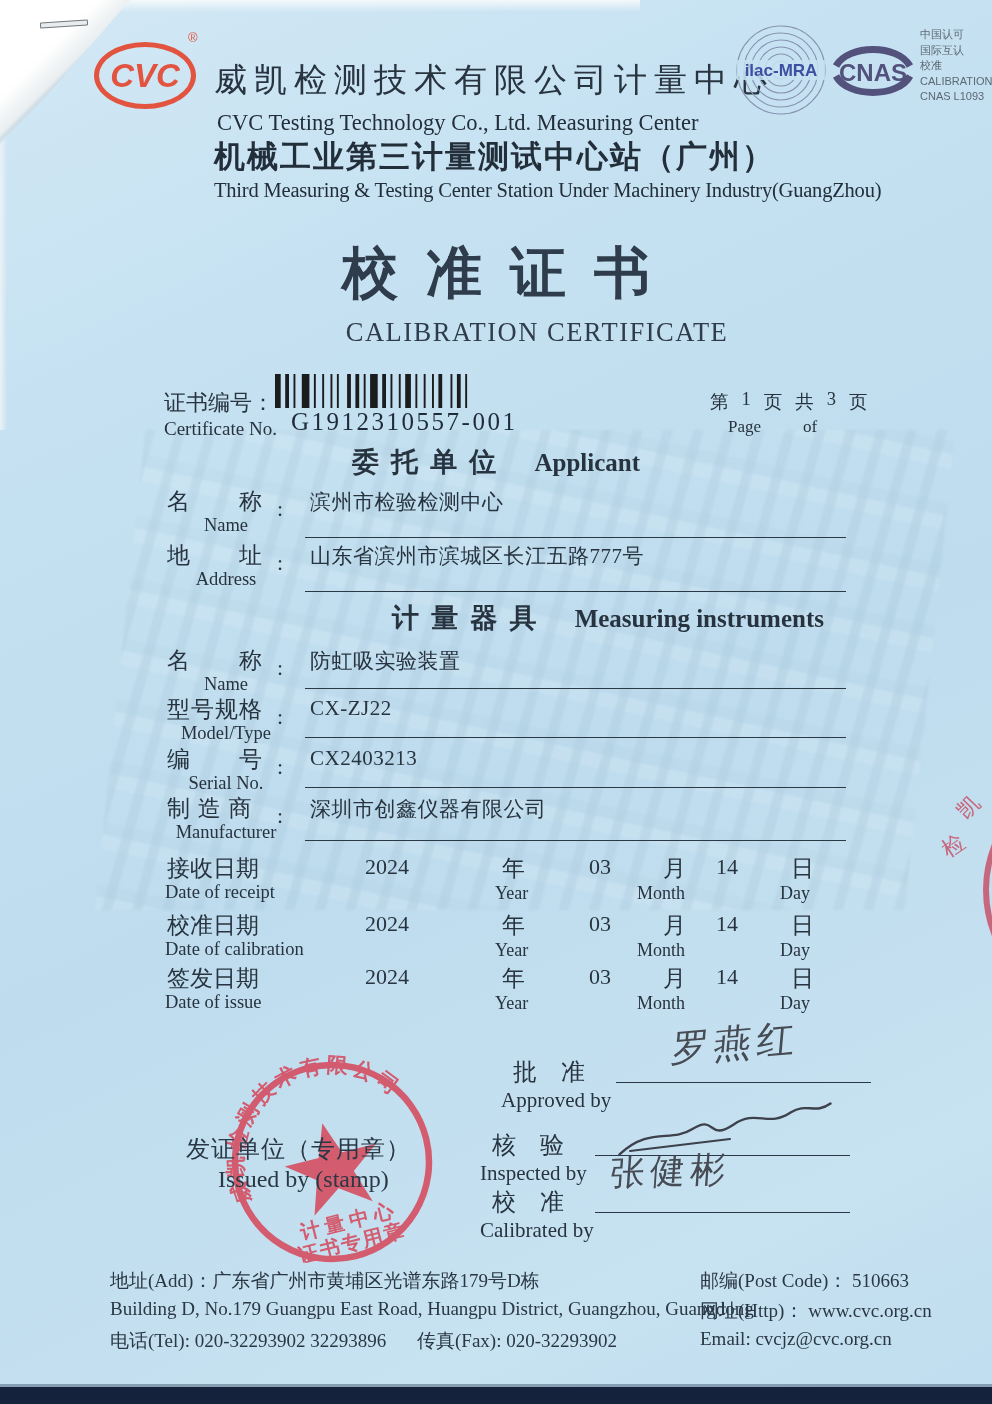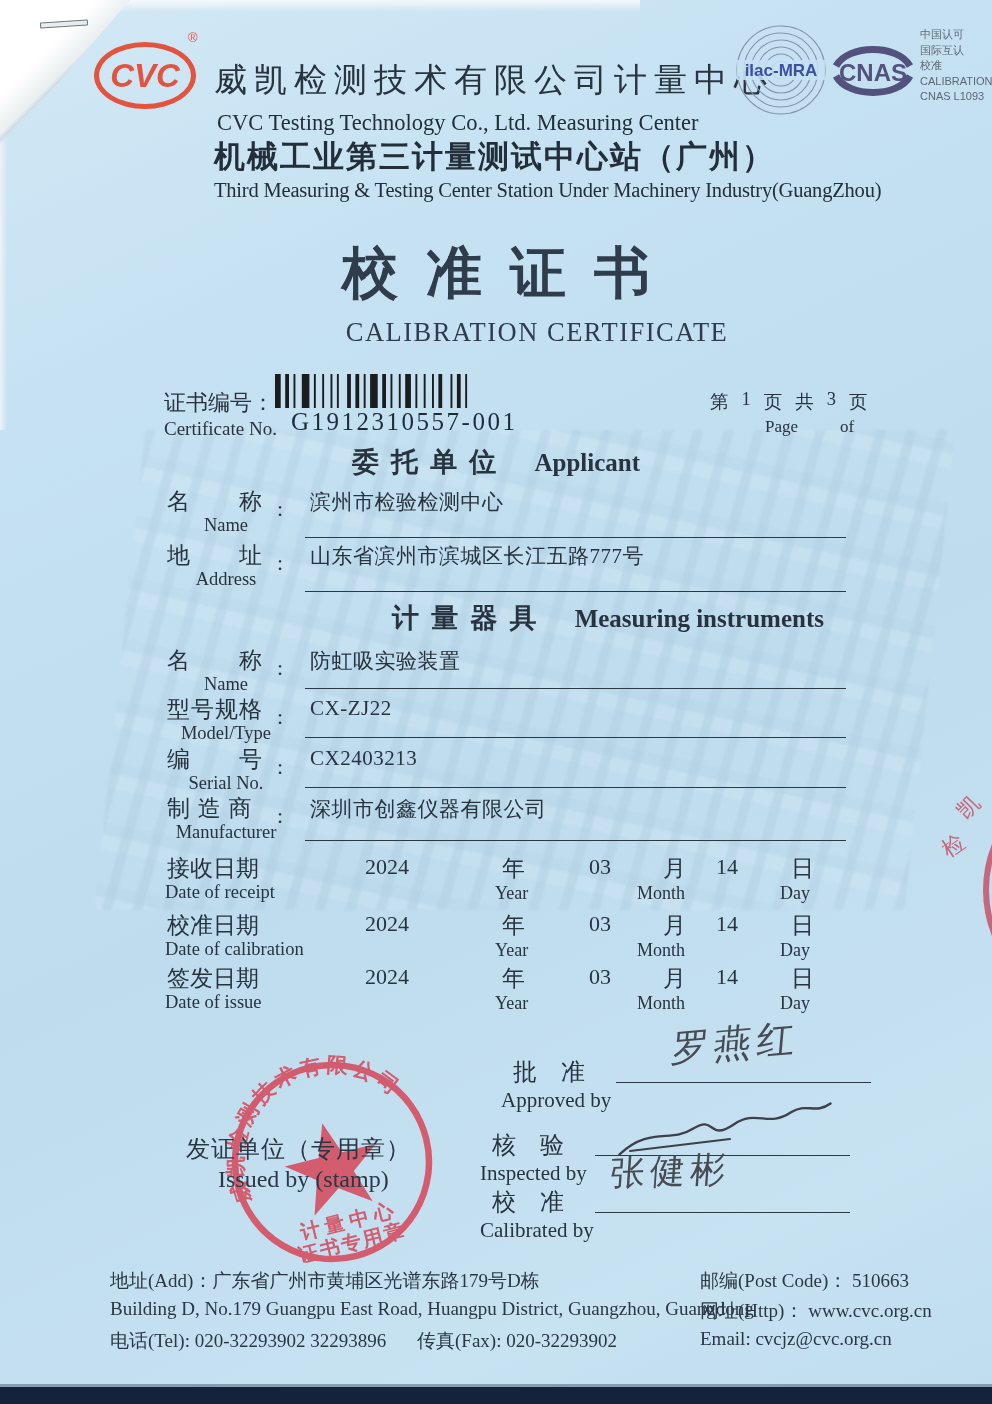--- a/index.html
+++ b/index.html
@@ -35,21 +35,21 @@
   .title-cn{left:0;top:236px;width:100%;text-align:center;font-size:56px;font-weight:600;color:#2e3c4b;
     letter-spacing:.5em;text-indent:.5em;}
   .title-en{left:0;top:317px;width:100%;text-align:center;font-size:26.5px;color:#2e3c4b;letter-spacing:1.5px;margin-left:41px;}
   
   .certno-cn{left:164px;top:388px;font-size:22px;}
   .certno-en{left:164px;top:418px;font-size:19px;}
   .barcode{left:275px;top:374px;}
   .certno-val{left:291px;top:408px;font-size:25px;letter-spacing:2.5px;color:#1f2b38;}
   .pageinfo{left:710px;top:389px;width:170px;font-size:18.5px;display:flex;gap:13px;}
   .pageinfo-en{left:710px;top:417px;width:170px;font-size:17px;display:flex;}
-  .pageinfo-en .pg1{margin-left:55px;} .pageinfo-en .pg2{margin-left:42px;}
+  .pageinfo-en .pg1{margin-left:18px;} .pageinfo-en .pg2{margin-left:42px;}
   
   .sec-head{left:0;width:100%;display:flex;justify-content:center;align-items:baseline;gap:26px;}
   .sec-head .cn{font-size:27px;font-weight:bold;letter-spacing:.45em;}
   .sec-head .en{font-size:25px;font-weight:bold;}
   
   .field{left:165px;width:681px;height:52px;}
   .field .lbl-cn{position:absolute;left:2px;top:0;font-size:23px;letter-spacing:1px;white-space:nowrap;}
   .field .colon{position:absolute;left:112px;top:10px;font-size:22px;}
   .field .lbl-en{position:absolute;left:6px;top:29px;width:110px;text-align:center;font-size:18.5px;white-space:nowrap;}
   .field .val{position:absolute;left:145px;top:2px;font-size:21px;letter-spacing:.5px;white-space:nowrap;}

